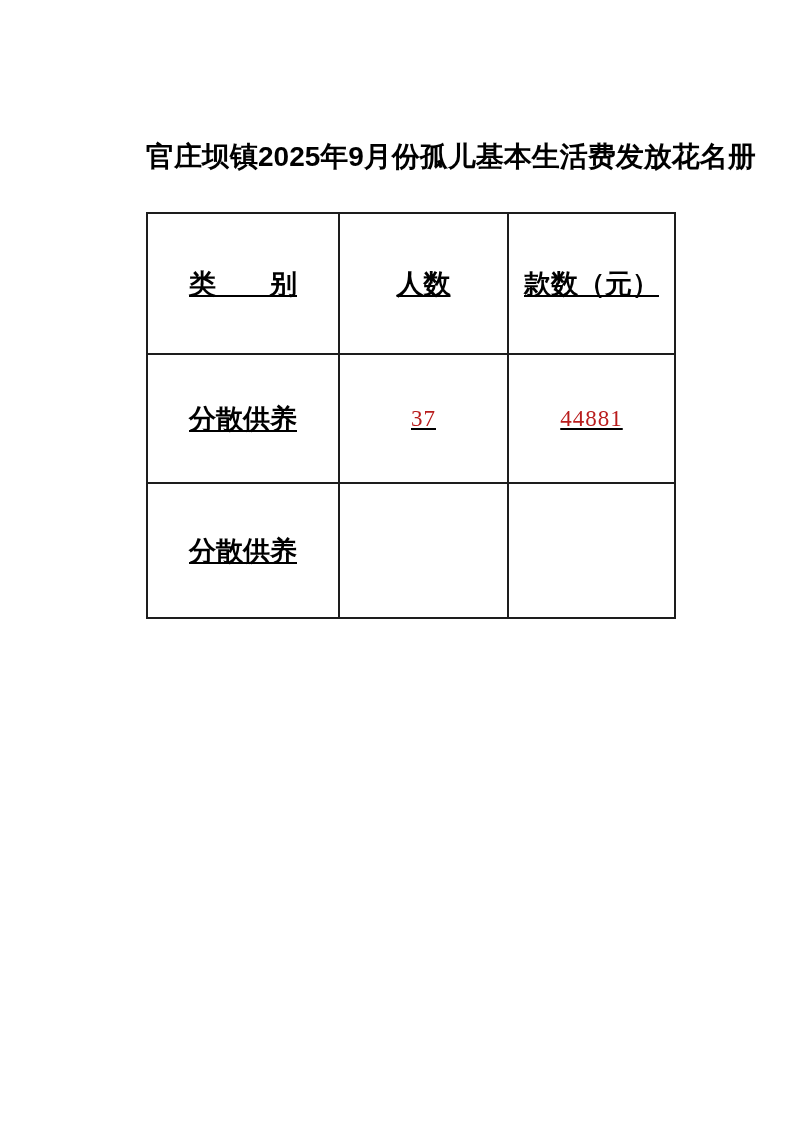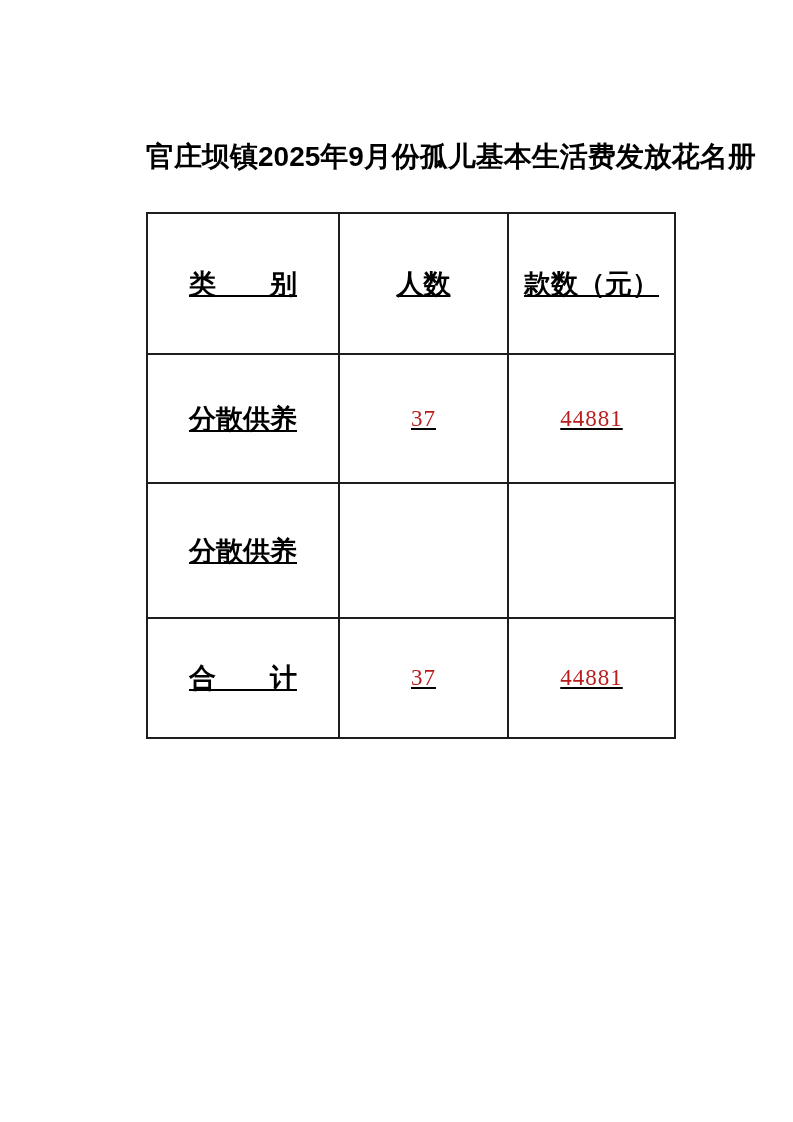--- a/index.html
+++ b/index.html
@@ -86,21 +86,16 @@
       <tr class="row-dispersed">
         <td class="cjk-cell">分散供养</td>
         <td class="num-cell">37</td>
         <td class="num-cell">44881</td>
       </tr>
       <tr class="row-central">
         <td class="cjk-cell">分散供养</td>
         <td class="num-cell"></td>
         <td class="num-cell"></td>
       </tr>
-      <tr class="row-total">
-        <td class="cjk-cell">合　　计</td>
-        <td class="num-cell">37</td>
-        <td class="num-cell">44881</td>
-      </tr>
     </tbody>
   </table>
 
 </div>
 
 </body></html>

